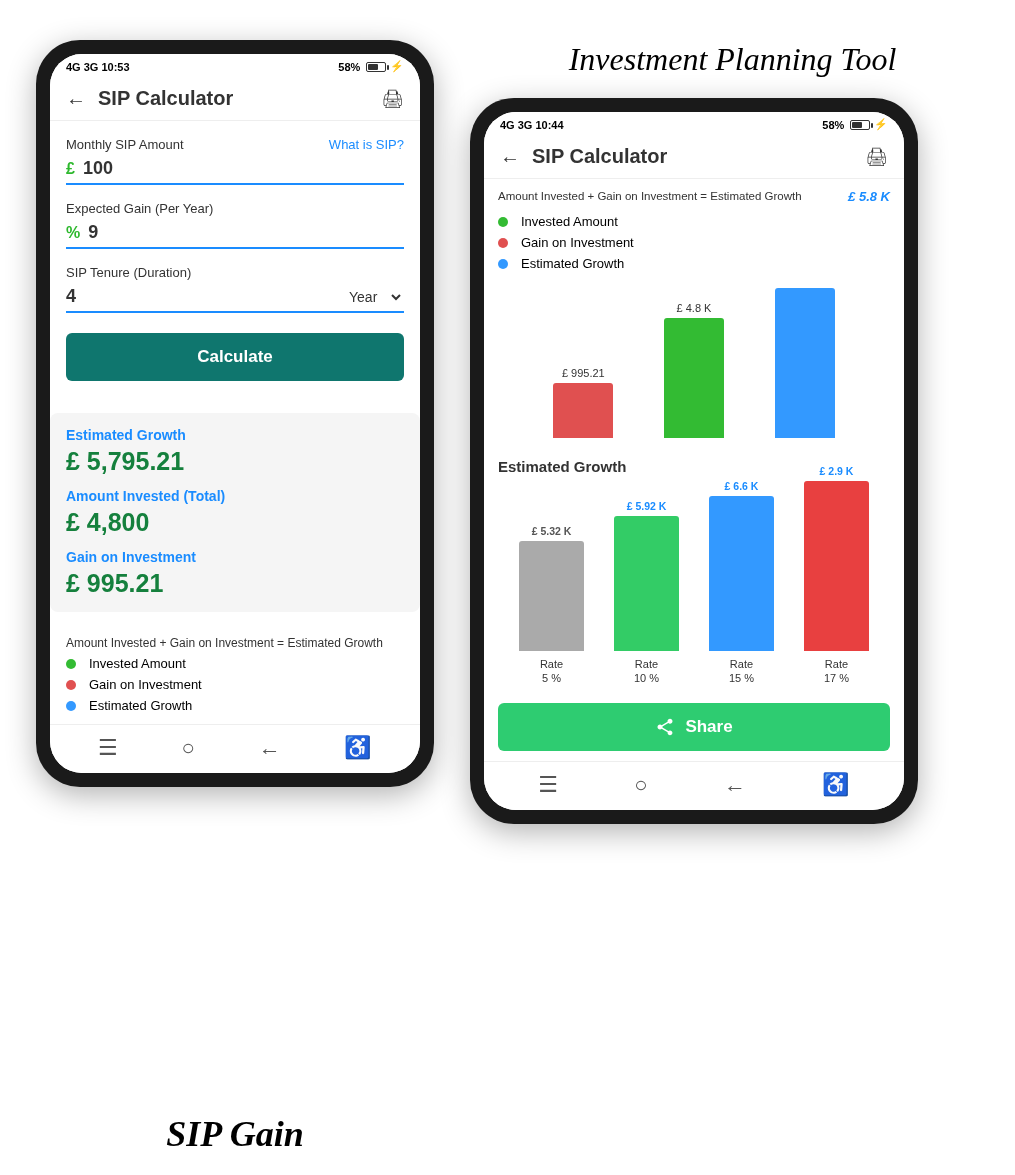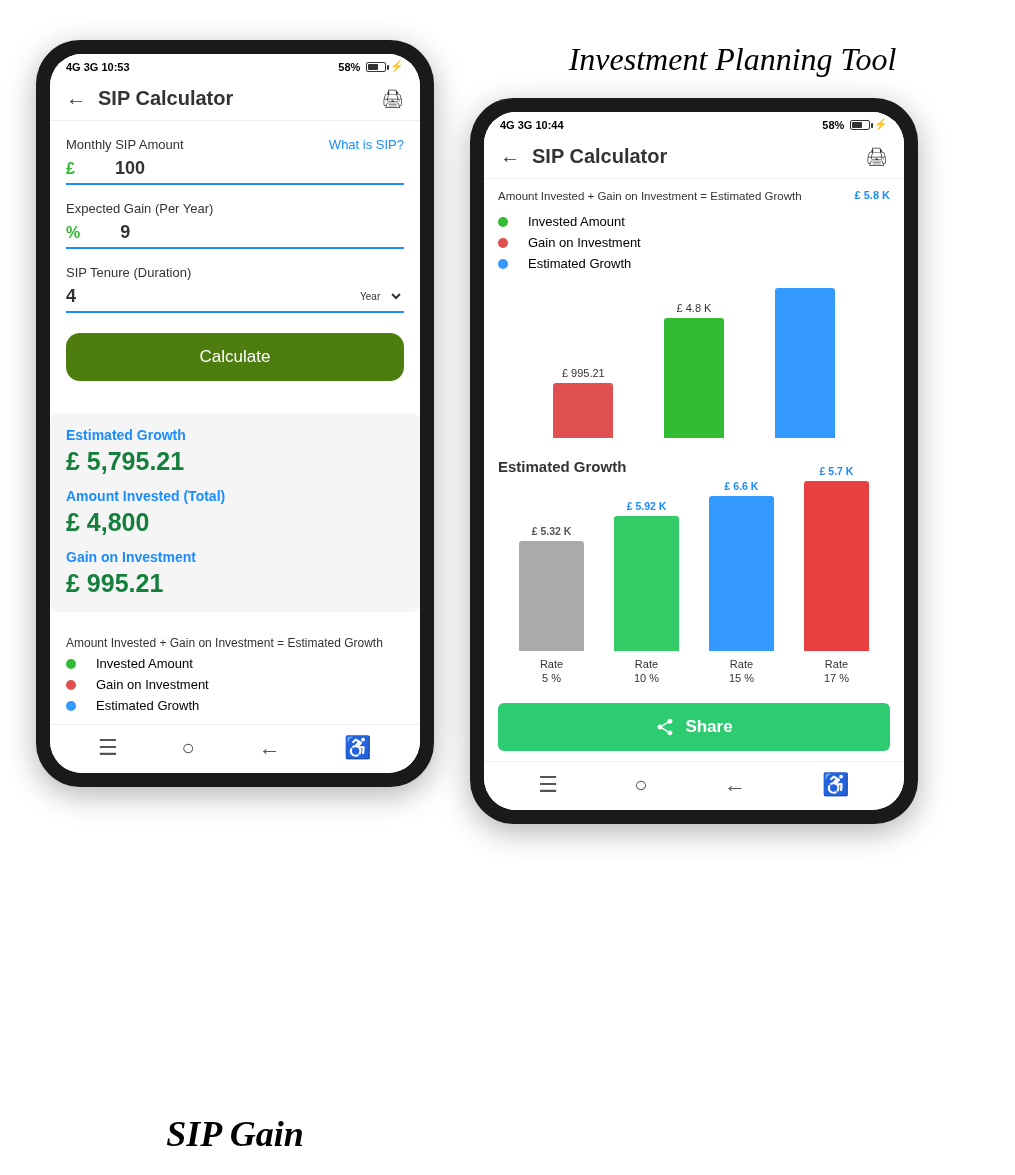--- a/index.html
+++ b/index.html
@@ -198,21 +198,20 @@
     }
 
     .form-input {
       border: none;
       outline: none;
       font-size: 18px;
       font-weight: 600;
       color: #333;
       flex: 1;
       background: transparent;
-      margin-left: 32px;
     }
 
     .tenure-row {
       display: flex;
       align-items: center;
       border-bottom: 2px solid #1a8cff;
       margin-bottom: 20px;
       padding-bottom: 4px;
     }
 
@@ -222,35 +221,35 @@
       font-size: 18px;
       font-weight: 600;
       color: #333;
       flex: 1;
       background: transparent;
     }
 
     .tenure-select {
       border: none;
       outline: none;
-      font-size: 10px;
+      font-size: 14px;
       color: #333;
       background: transparent;
       cursor: pointer;
     }
 
     .calc-button {
       width: 100%;
-      background: #4d7c0f;
+      background: #0f766e;
       color: #fff;
       border: none;
-      border-radius: 14px;
+      border-radius: 6px;
       padding: 14px;
       font-size: 17px;
-      font-weight: 400;
+      font-weight: 700;
       cursor: pointer;
       margin-bottom: 16px;
     }
 
     
     .results-card {
       background: #f5f5f5;
       border-radius: 8px;
       padding: 14px 16px;
       margin: 0 0 14px 0;
@@ -279,21 +278,21 @@
 
     .chart-legend-title {
       font-size: 12px;
       color: #333;
       margin-bottom: 6px;
     }
 
     .legend-item {
       display: flex;
       align-items: center;
-      gap: 20px;
+      gap: 13px;
       font-size: 13px;
       margin-bottom: 3px;
     }
 
     .legend-dot {
       width: 10px;
       height: 10px;
       border-radius: 50%;
       flex-shrink: 0;
     }
@@ -569,21 +568,21 @@
           <span class="back-arrow">←</span>
           <span class="app-title">SIP Calculator</span>
           <span class="print-icon">🖨</span>
         </div>
 
         <div class="chart-section">
           <div style="display:flex; justify-content:space-between; align-items:flex-start;">
             <div class="chart-header-text" style="flex:1;">
               <span>Amount Invested + Gain on Investment = Estimated Growth</span>
             </div>
-            <div class="chart-value-label" style="color:#1a8cff; font-size:11px; font-weight:700; margin-left:8px;">£ 5.8 K</div>
+            <div class="chart-value-label" style="color:#1a8cff; font-size:13px; font-weight:700; margin-left:8px;font-style:italic;">£ 5.8 K</div>
           </div>
 
           <div class="legend-row" style="margin-bottom:4px;">
             <div class="legend-item">
               <span class="legend-dot" style="background:#33bb33;"></span>
               <span>Invested Amount</span>
             </div>
             <div class="legend-item">
               <span class="legend-dot" style="background:#e05050;"></span>
               <span>Gain on Investment</span>
@@ -631,21 +630,21 @@
               <div class="rate-label">Rate<br>10 %</div>
             </div>
 
             <div class="rate-bar-wrapper">
               <div class="rate-bar-value" style="color:#1a8cff;">£ 6.6 K</div>
               <div class="bar bar-blue" style="height:155px; width:65px;"></div>
               <div class="rate-label">Rate<br>15 %</div>
             </div>
 
             <div class="rate-bar-wrapper">
-              <div class="rate-bar-value" style="color:#1a8cff;">£ 5.7 K</div>
+              <div class="rate-bar-value" style="color:#1a8cff;">£ 2.9 K</div>
               <div class="bar bar-red2" style="height:170px; width:65px;"></div>
               <div class="rate-label">Rate<br>17 %</div>
             </div>
           </div>
         </div>
 
         <div class="share-button-row">
           <button class="share-button">
             <svg class="share-icon-svg" viewBox="0 0 24 24">
               <path d="M18 16.08c-.76 0-1.44.3-1.96.77L8.91 12.7c.05-.23.09-.46.09-.7s-.04-.47-.09-.7l7.05-4.11c.54.5 1.25.81 2.04.81 1.66 0 3-1.34 3-3s-1.34-3-3-3-3 1.34-3 3c0 .24.04.47.09.7L8.04 9.81C7.5 9.31 6.79 9 6 9c-1.66 0-3 1.34-3 3s1.34 3 3 3c.79 0 1.5-.31 2.04-.81l7.12 4.16c-.05.21-.08.43-.08.65 0 1.61 1.31 2.92 2.92 2.92s2.92-1.31 2.92-2.92-1.31-2.92-2.92-2.92z"></path>

